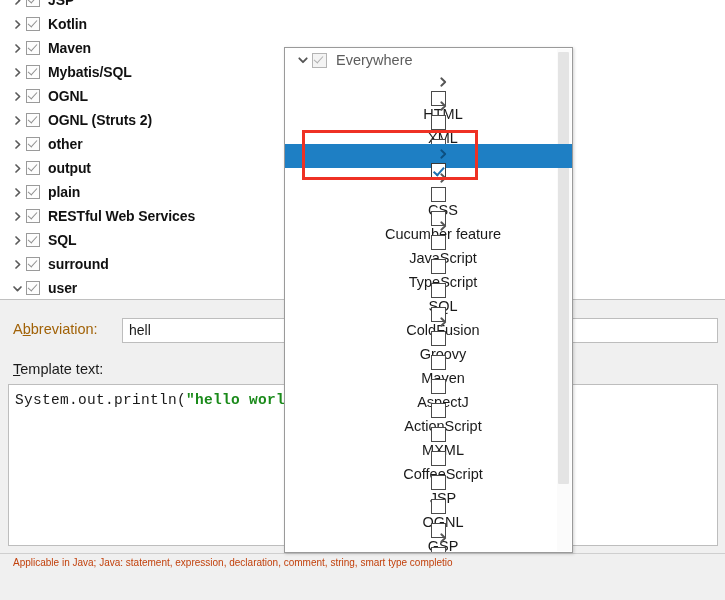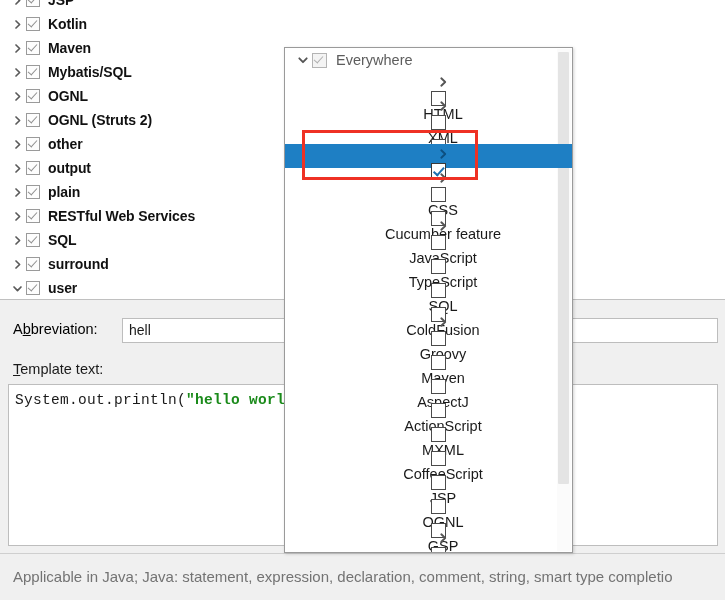--- a/index.html
+++ b/index.html
@@ -103,21 +103,21 @@
     left: 0;
     top: 18px;
     right: 0;
     height: 26px;
   }
   .abbrev-label {
     position: absolute;
     left: 13px;
     top: 3px;
     font-size: 14.5px;
-    color: #000000;
+    color: #a16207;
   }
   .abbrev-label u {
     text-decoration: underline;
   }
   .abbrev-input {
     position: absolute;
     left: 122px;
     top: 0;
     width: 596px;
     height: 25px;
@@ -168,23 +168,23 @@
     left: 0;
     right: 0;
     bottom: 0;
     height: 46px;
     background: #f0f0f0;
     border-top: 1px solid #cfcfcf;
   }
   .status-text {
     position: absolute;
     left: 13px;
-    top: 14px;
-    font-size: 15px;
-    color: #737373;
+    top: 3px;
+    font-size: 10px;
+    color: #c2410c;
     white-space: nowrap;
   }
 
   
   .popup {
     position: absolute;
     left: 284px;
     top: 47px;
     width: 289px;
     height: 506px;

